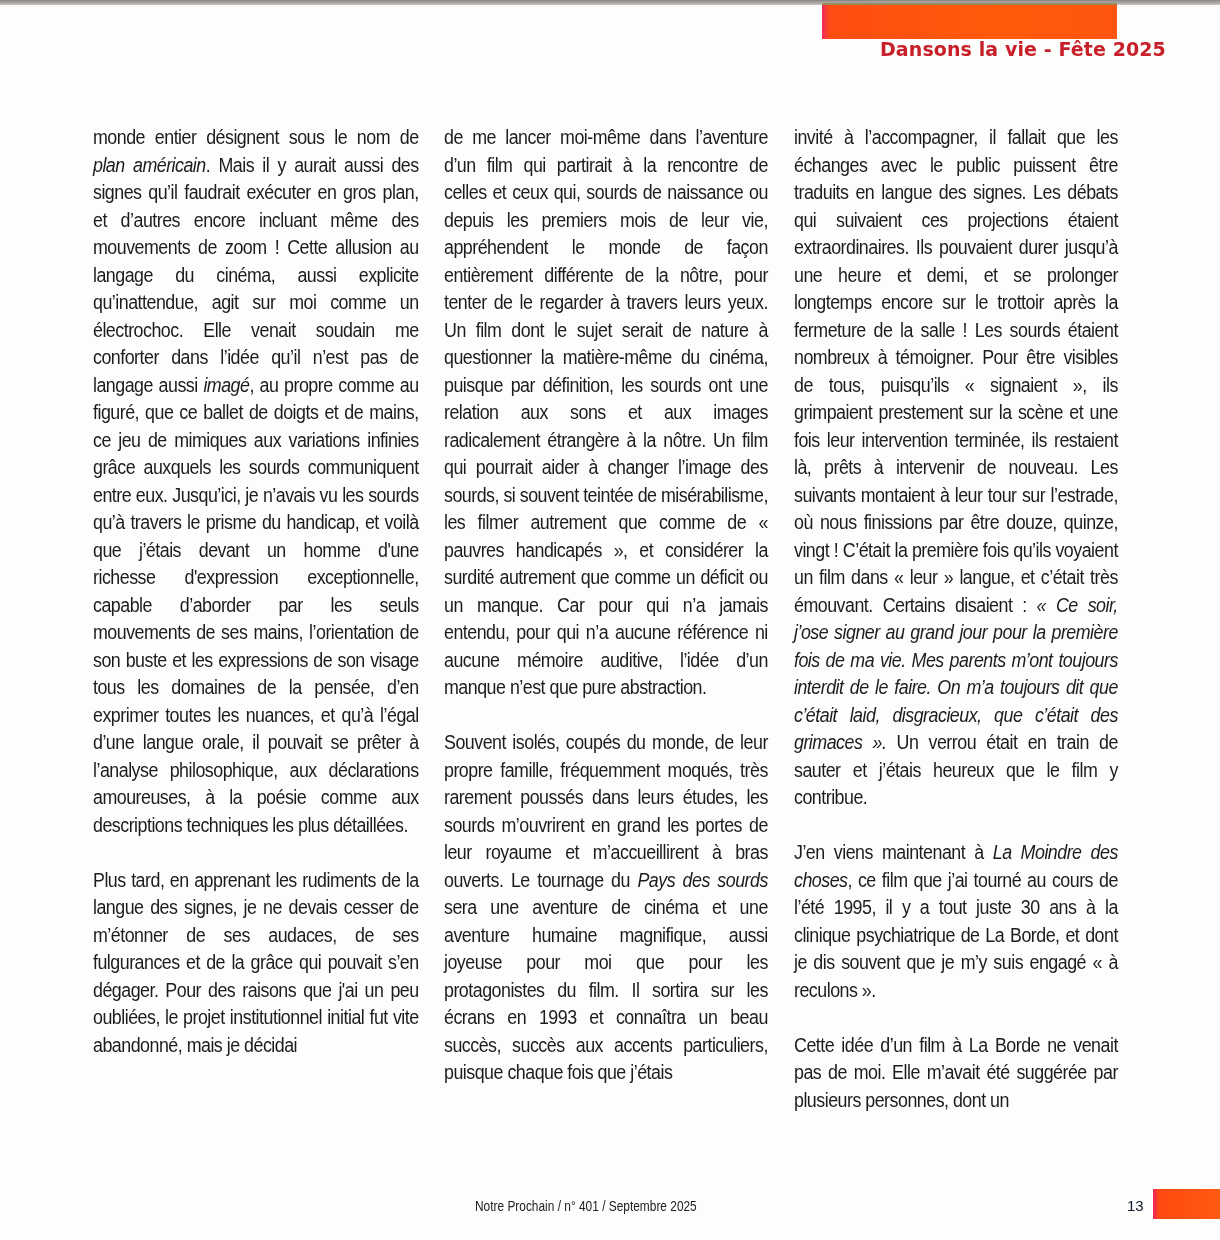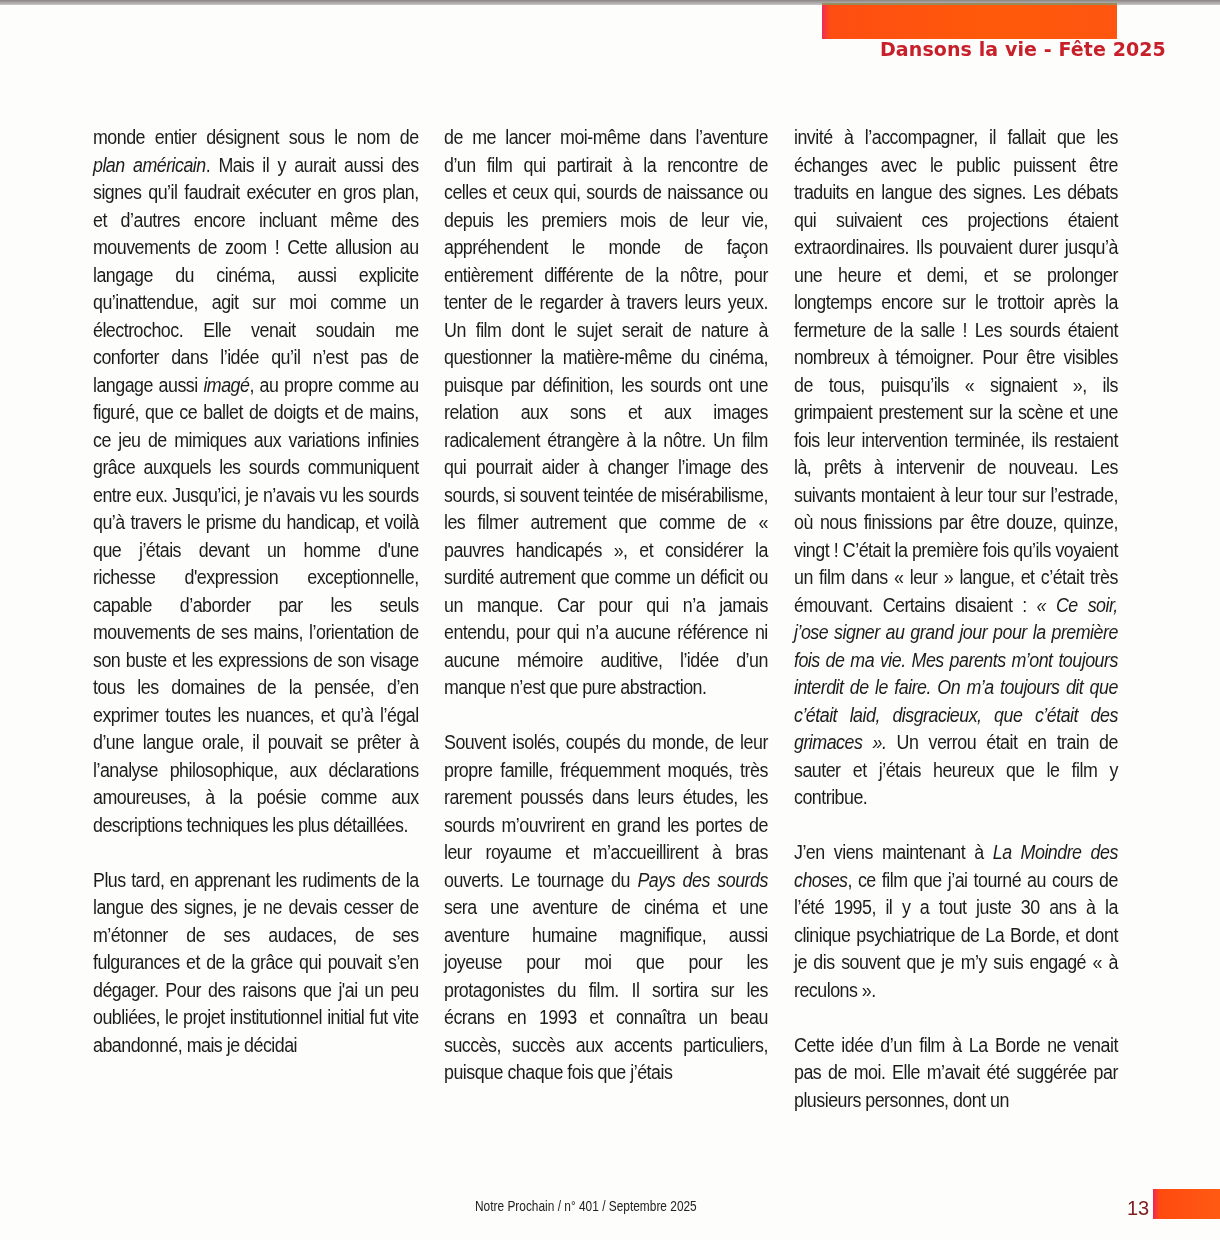--- a/index.html
+++ b/index.html
@@ -36,21 +36,21 @@
   .col-2 { left: 444px; width: 352px; }
   .col-3 { left: 794px; width: 352px; }
   em { font-style: italic; }
   .footer-text {
     position: absolute; left: 475px; top: 1198px;
     font-size: 14px; color: #222;
     transform: scaleX(0.85); transform-origin: left top;
   }
   .page-num {
     position: absolute; left: 1127px; top: 1197px;
-    font-size: 20px; color: #7f1d1d;
+    font-size: 15px; color: #0f172a;
   }
   .footer-band {
     position: absolute; left: 1153px; top: 1189px; width: 67px; height: 30px;
     background: linear-gradient(90deg, #f0245a 0px, #ff4a10 6px, #ff5a12 100%);
   }
 </style>
 </head>
 <body>
 
 <div class="top-edge"></div>

